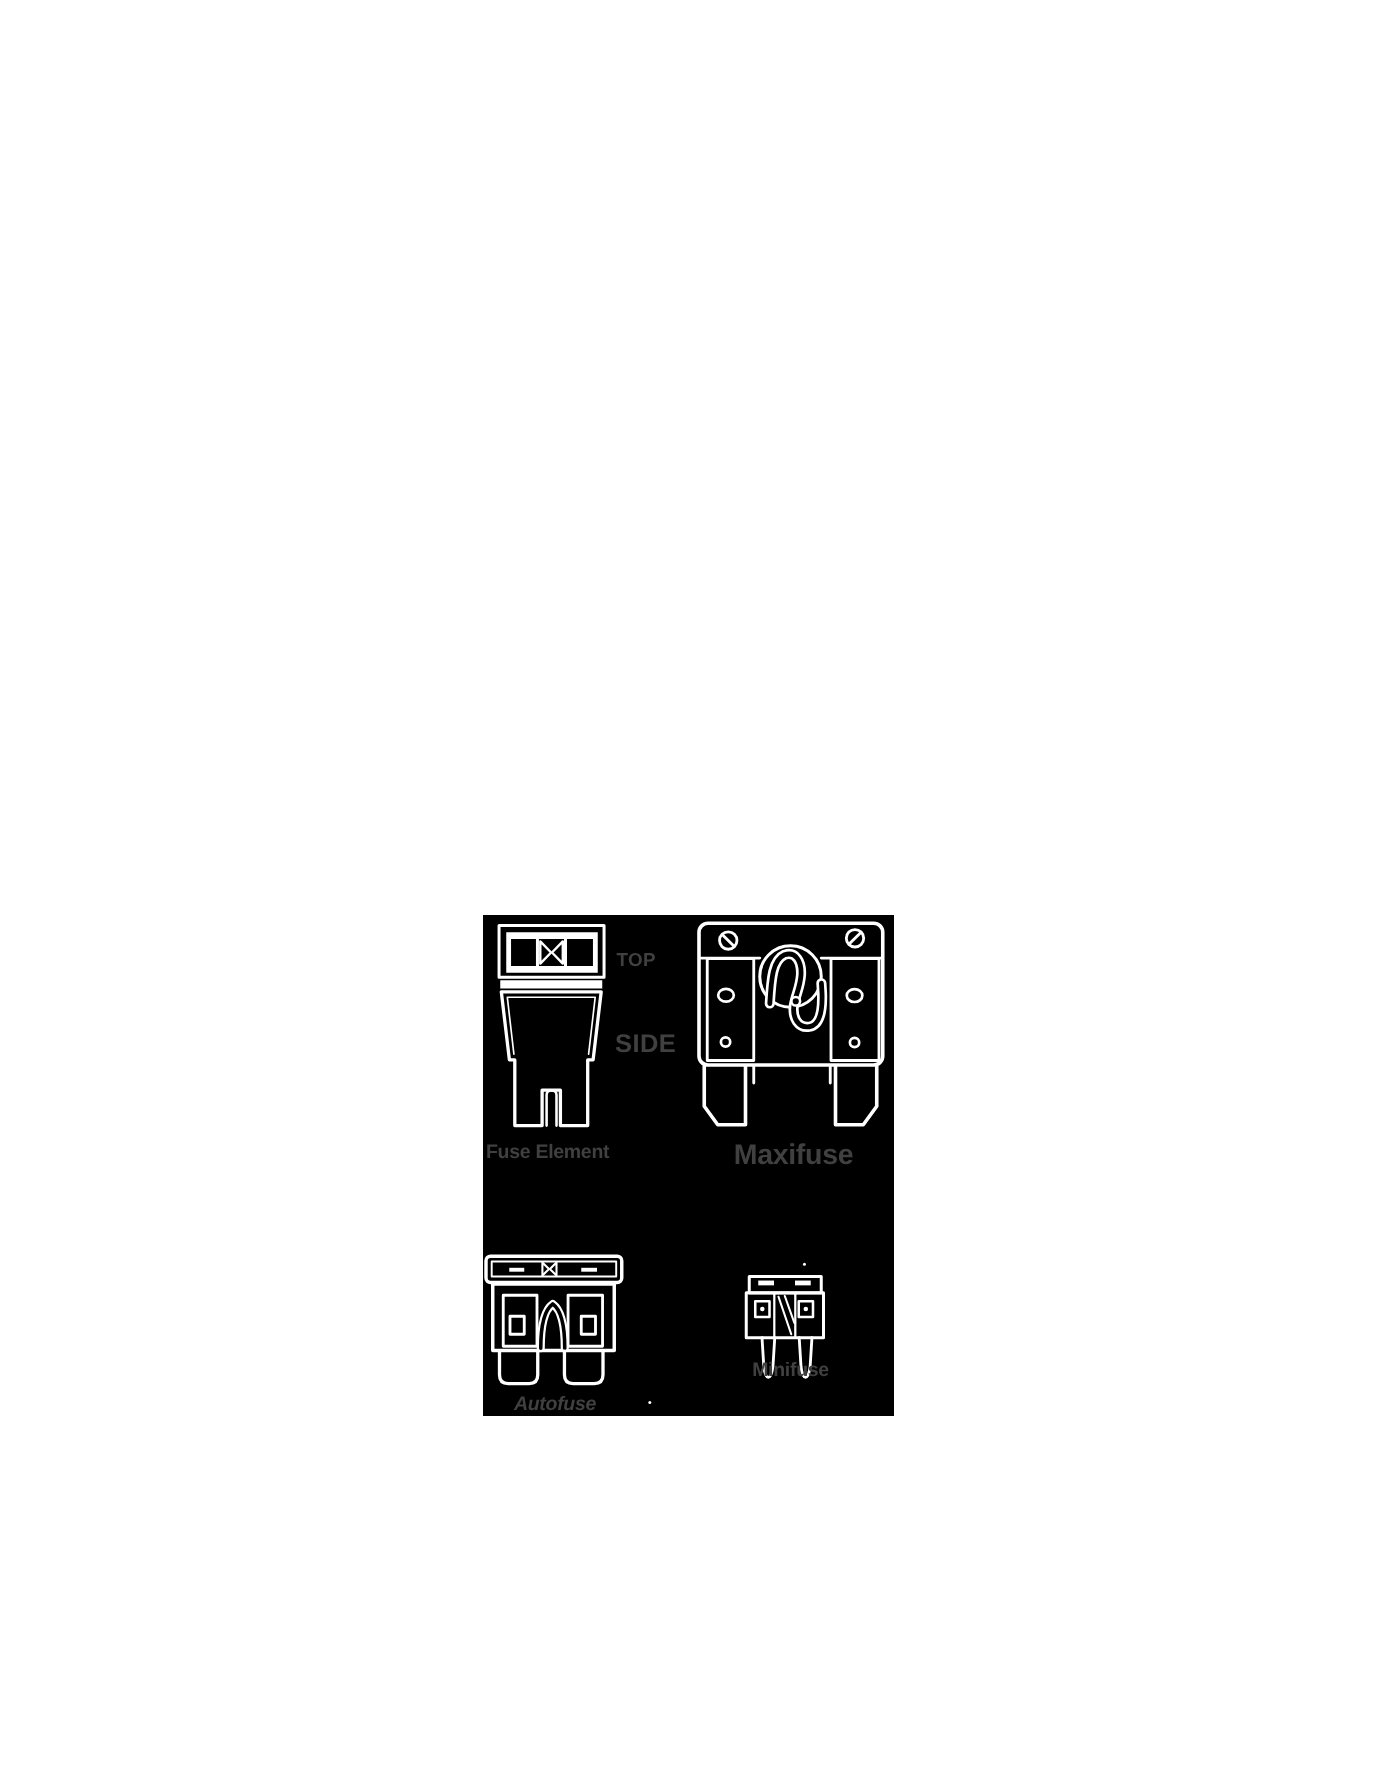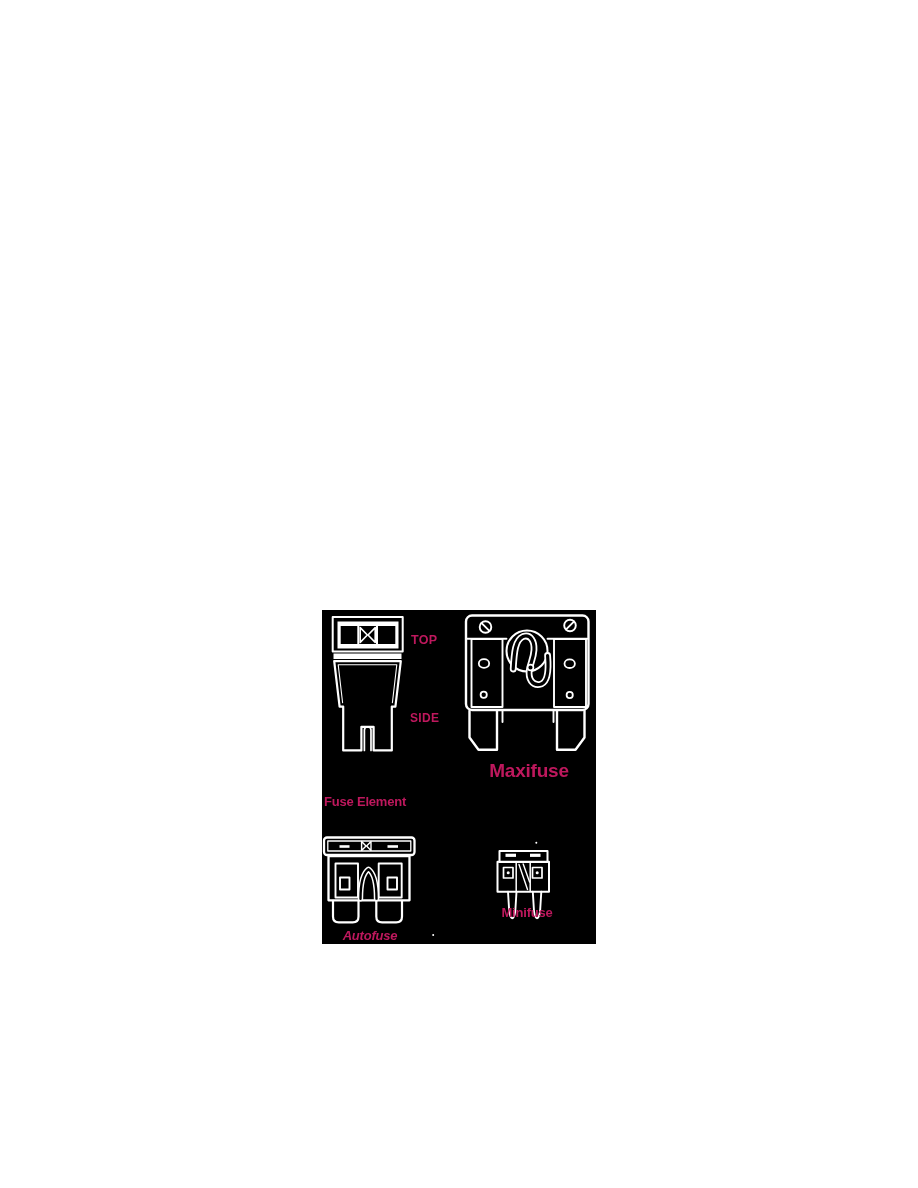--- a/index.html
+++ b/index.html
@@ -19,29 +19,29 @@
   }
   .figure {
     position: absolute;
     left: 322px; top: 610px;
     width: 274px; height: 334px;
     background: #000000;
   }
   .figure svg { position: absolute; left: 0; top: 0; }
   .fig-label {
     position: absolute;
-    color: #be185d;
+    color: #404040;
     font-weight: 700;
     white-space: nowrap;
     letter-spacing: -0.2px;
     line-height: 1;
   }
   .lbl-top    { left: 411px; top: 634px; font-size: 12.5px; letter-spacing: 0.3px; }
-  .lbl-side   { left: 410px; top: 687px; font-size: 12px; letter-spacing: 0.3px; margin-top: 25px; }
-  .lbl-fuse-element { left: 324px; top: 795px; font-size: 13px; }
+  .lbl-side   { left: 410px; top: 687px; font-size: 17px; letter-spacing: 0.3px; }
+  .lbl-fuse-element { left: 324px; top: 761px; font-size: 13px; }
   .lbl-maxifuse { left: 529px; top: 761px; font-size: 19px; transform: translateX(-50%); }
   .lbl-autofuse { left: 370px; top: 929px; font-size: 13px; transform: translateX(-50%); font-style: italic; }
   .lbl-minifuse { left: 527px; top: 906px; font-size: 13px; transform: translateX(-50%); }
 </style>
 </head>
 <body>
 
 <div class="page">
 
   <div class="figure">

